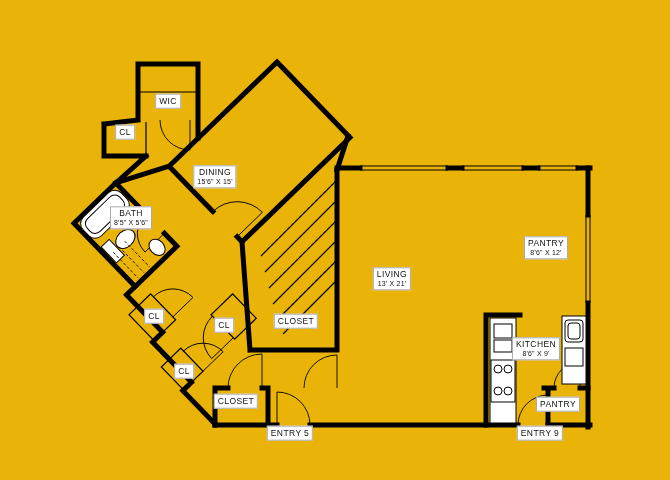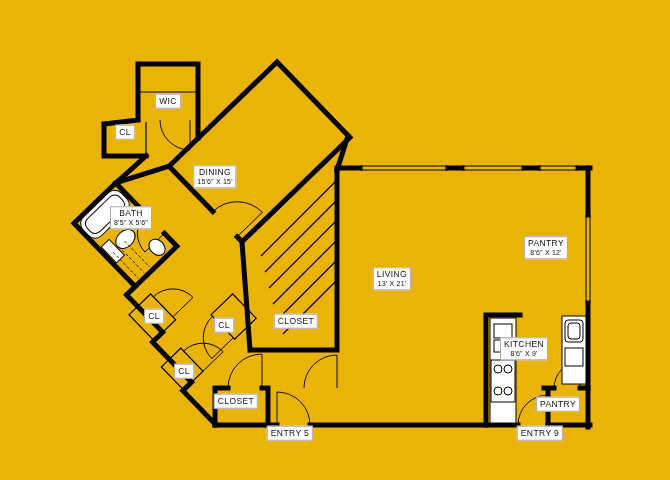--- a/index.html
+++ b/index.html
@@ -128,21 +128,21 @@
       <div class="dims">8'5" X 5'6"</div>
     </div>
     <div class="lbl" style="left:392px;top:279px">
       <div>LIVING</div>
       <div class="dims">13' X 21'</div>
     </div>
     <div class="lbl" style="left:546px;top:248px">
       <div>PANTRY</div>
       <div class="dims">8'6" X 12'</div>
     </div>
-    <div class="lbl" style="left:524px;top:349px">
+    <div class="lbl" style="left:536px;top:349px">
       <div>KITCHEN</div>
       <div class="dims">8'6" X 9'</div>
     </div>
     <div class="lbl" style="left:296px;top:321px">
       <div>CLOSET</div>
     </div>
     <div class="lbl" style="left:154px;top:316px">
       <div>CL</div>
     </div>
     <div class="lbl" style="left:224px;top:325px">

